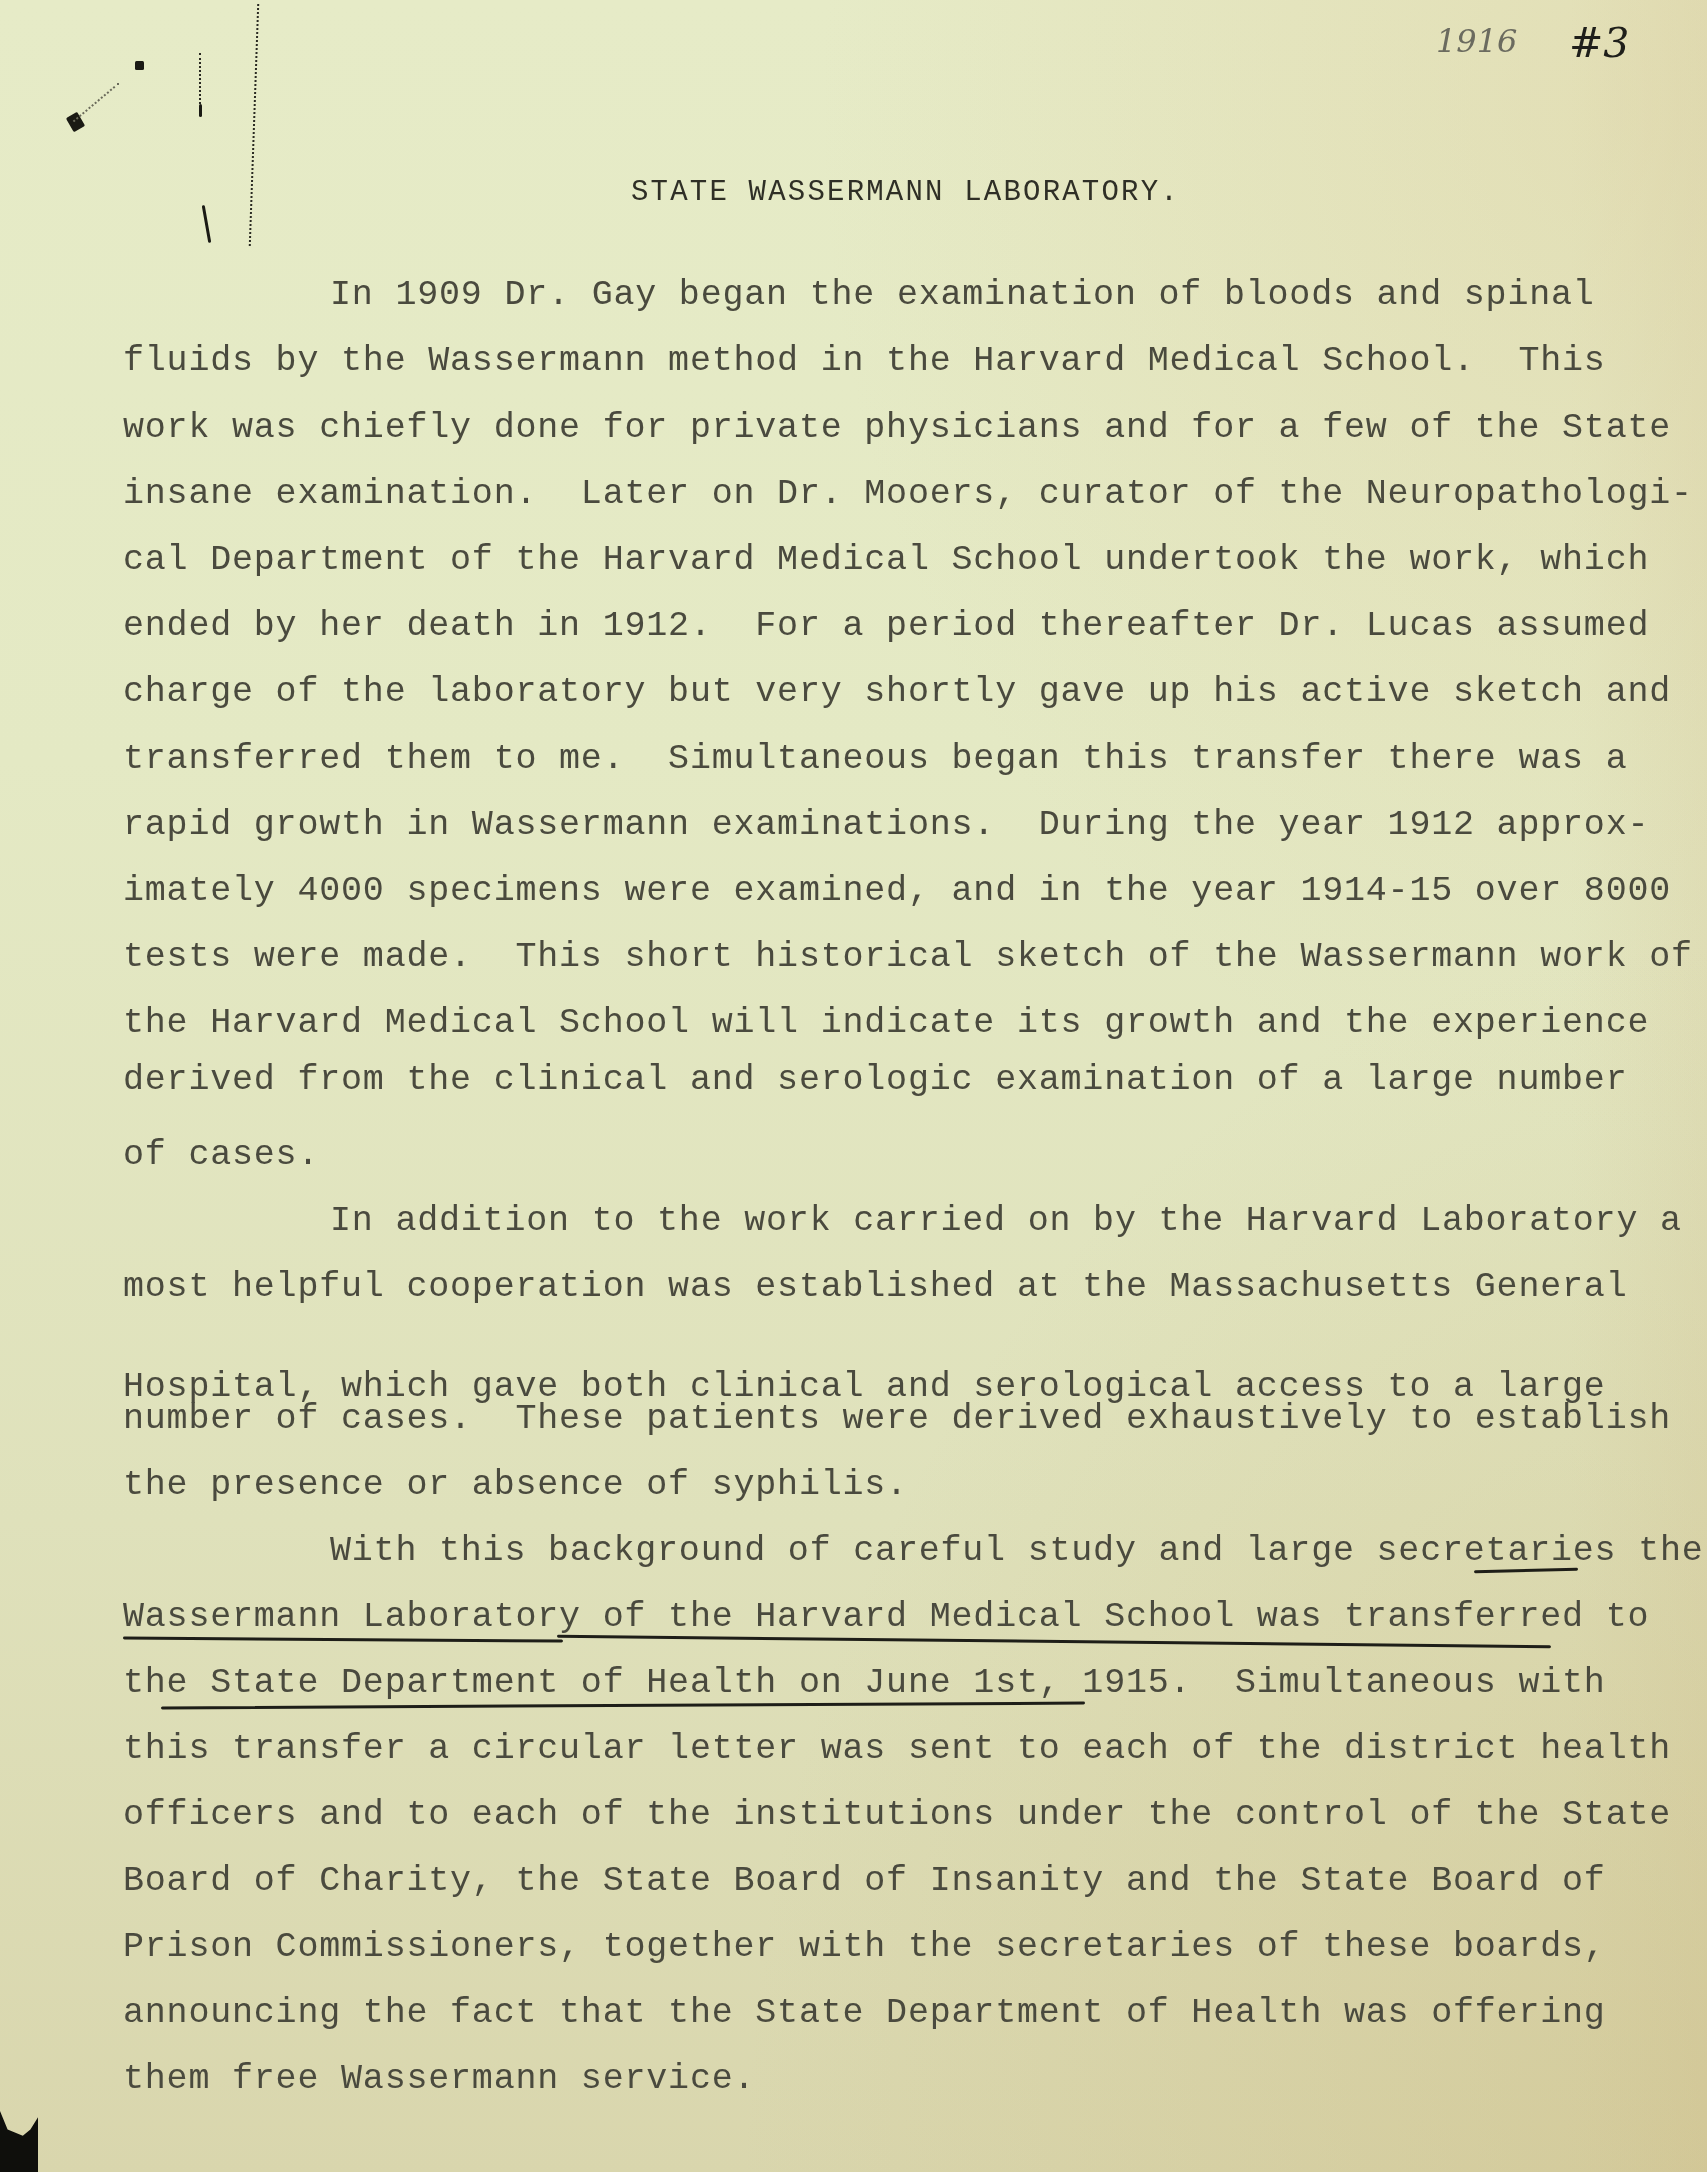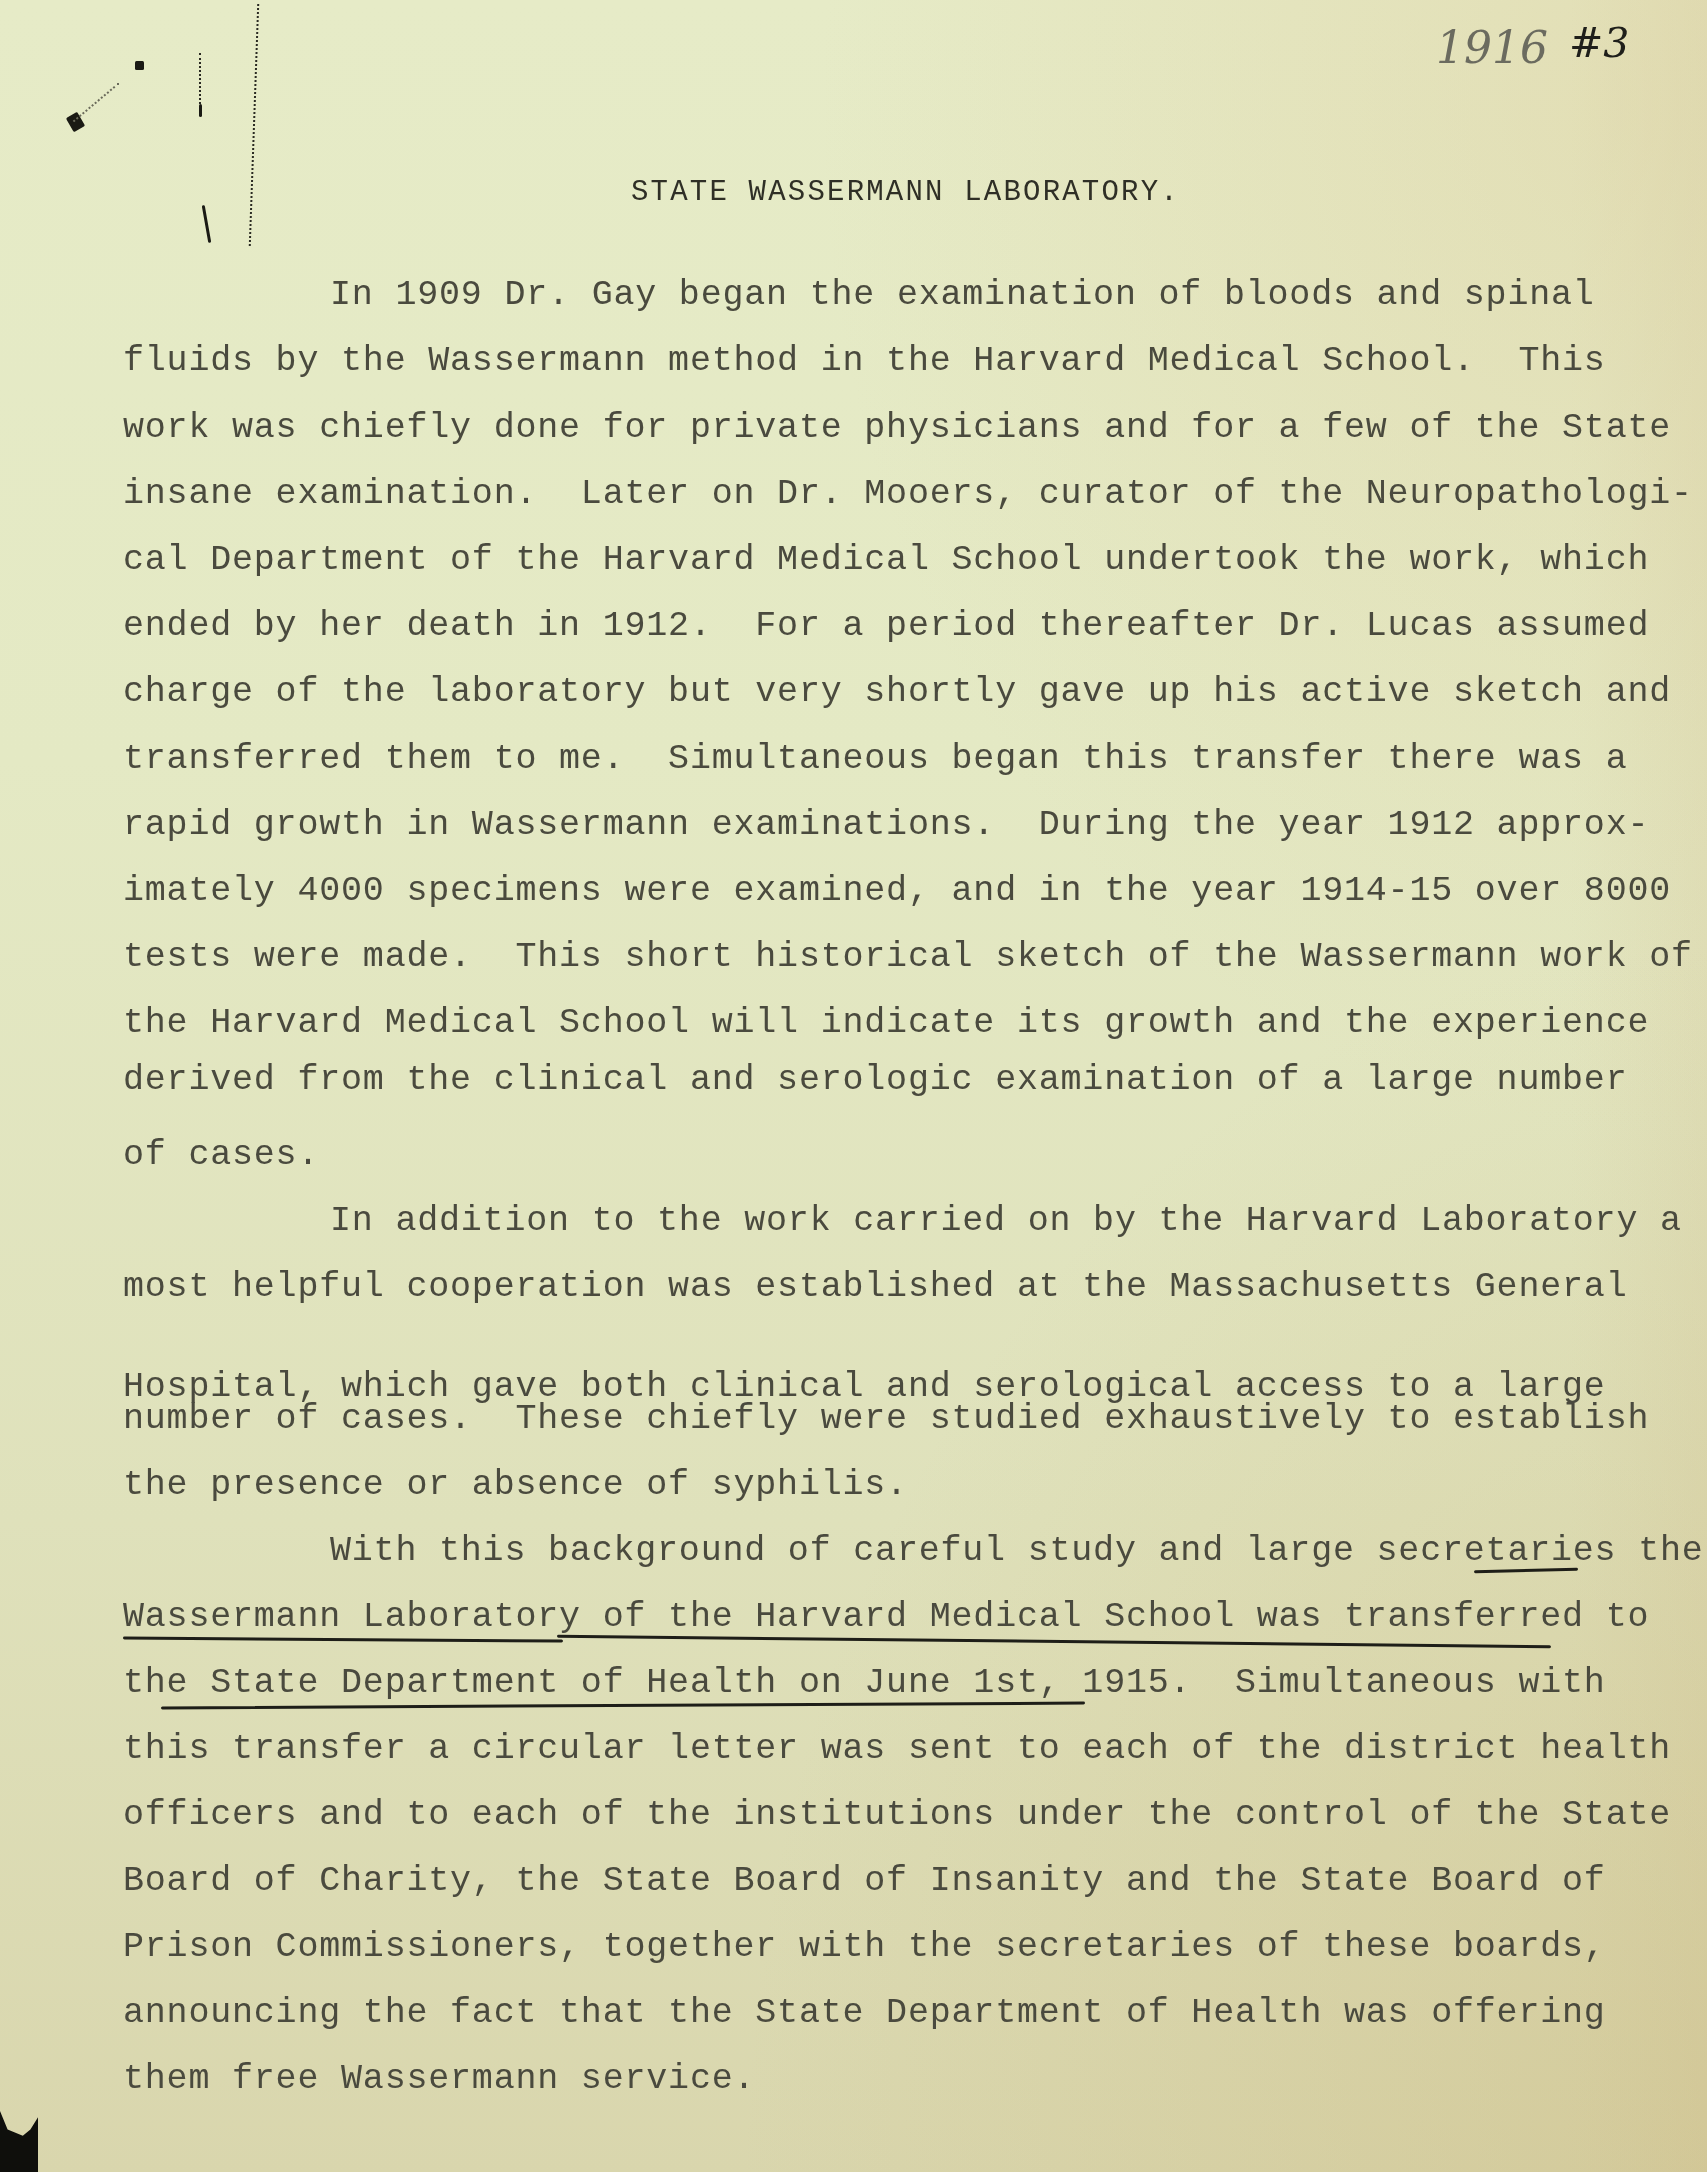--- a/index.html
+++ b/index.html
@@ -19,21 +19,21 @@
         radial-gradient(ellipse at 100% 100%, rgba(200,180,120,0.35), rgba(0,0,0,0) 40%),
         linear-gradient(90deg, rgba(0,0,0,0) 92%, rgba(210,195,150,0.25) 100%);
       pointer-events: none;
     }
     .handwritten {
       position: absolute;
       font-family: "DejaVu Serif", serif;
       font-style: italic;
       color: #2e2e28;
     }
-    .hw-year { left: 1436px; top: 22px; font-size: 44px; color: #6b6b5f; }
+    .hw-year { left: 1436px; top: 22px; font-size: 32px; color: #6b6b5f; }
     .hw-num { left: 1569px; top: 19px; font-size: 41px; color: #1f1f1a; }
 
     .title {
       position: absolute;
       left: 631px; top: 176px;
       font-size: 29px;
       letter-spacing: 2.2px;
       color: #2f2f26;
       white-space: pre;
     }
@@ -103,21 +103,21 @@
   <div class="line" style="top:937px;">tests were made.  This short historical sketch of the Wassermann work of</div>
   <div class="line" style="top:1003px;">the Harvard Medical School will indicate its growth and the experience</div>
   <div class="line" style="top:1060px;">derived from the clinical and serologic examination of a large number</div>
   <div class="line" style="top:1135px;">of cases.</div>
 </div>
 
 <div>
   <div class="line indent" style="top:1201px;">In addition to the work carried on by the Harvard Laboratory a</div>
   <div class="line" style="top:1267px;">most helpful cooperation was established at the Massachusetts General</div>
   <div class="line" style="top:1333px;margin-top:34px;">Hospital, which gave both clinical and serological access to a large</div>
-  <div class="line" style="top:1399px;">number of cases.  These chiefly were studied exhaustively to establish</div>
+  <div class="line" style="top:1399px;">number of cases.  These patients were derived exhaustively to establish</div>
   <div class="line" style="top:1465px;">the presence or absence of syphilis.</div>
 </div>
 
 <div>
   <div class="line indent" style="top:1531px;">With this background of careful study and large secretaries the</div>
   <div class="line" style="top:1597px;">Wassermann Laboratory of the Harvard Medical School was transferred to</div>
   <div class="line" style="top:1663px;">the State Department of Health on June 1st, 1915.  Simultaneous with</div>
   <div class="line" style="top:1729px;">this transfer a circular letter was sent to each of the district health</div>
   <div class="line" style="top:1795px;">officers and to each of the institutions under the control of the State</div>
   <div class="line" style="top:1861px;">Board of Charity, the State Board of Insanity and the State Board of</div>

